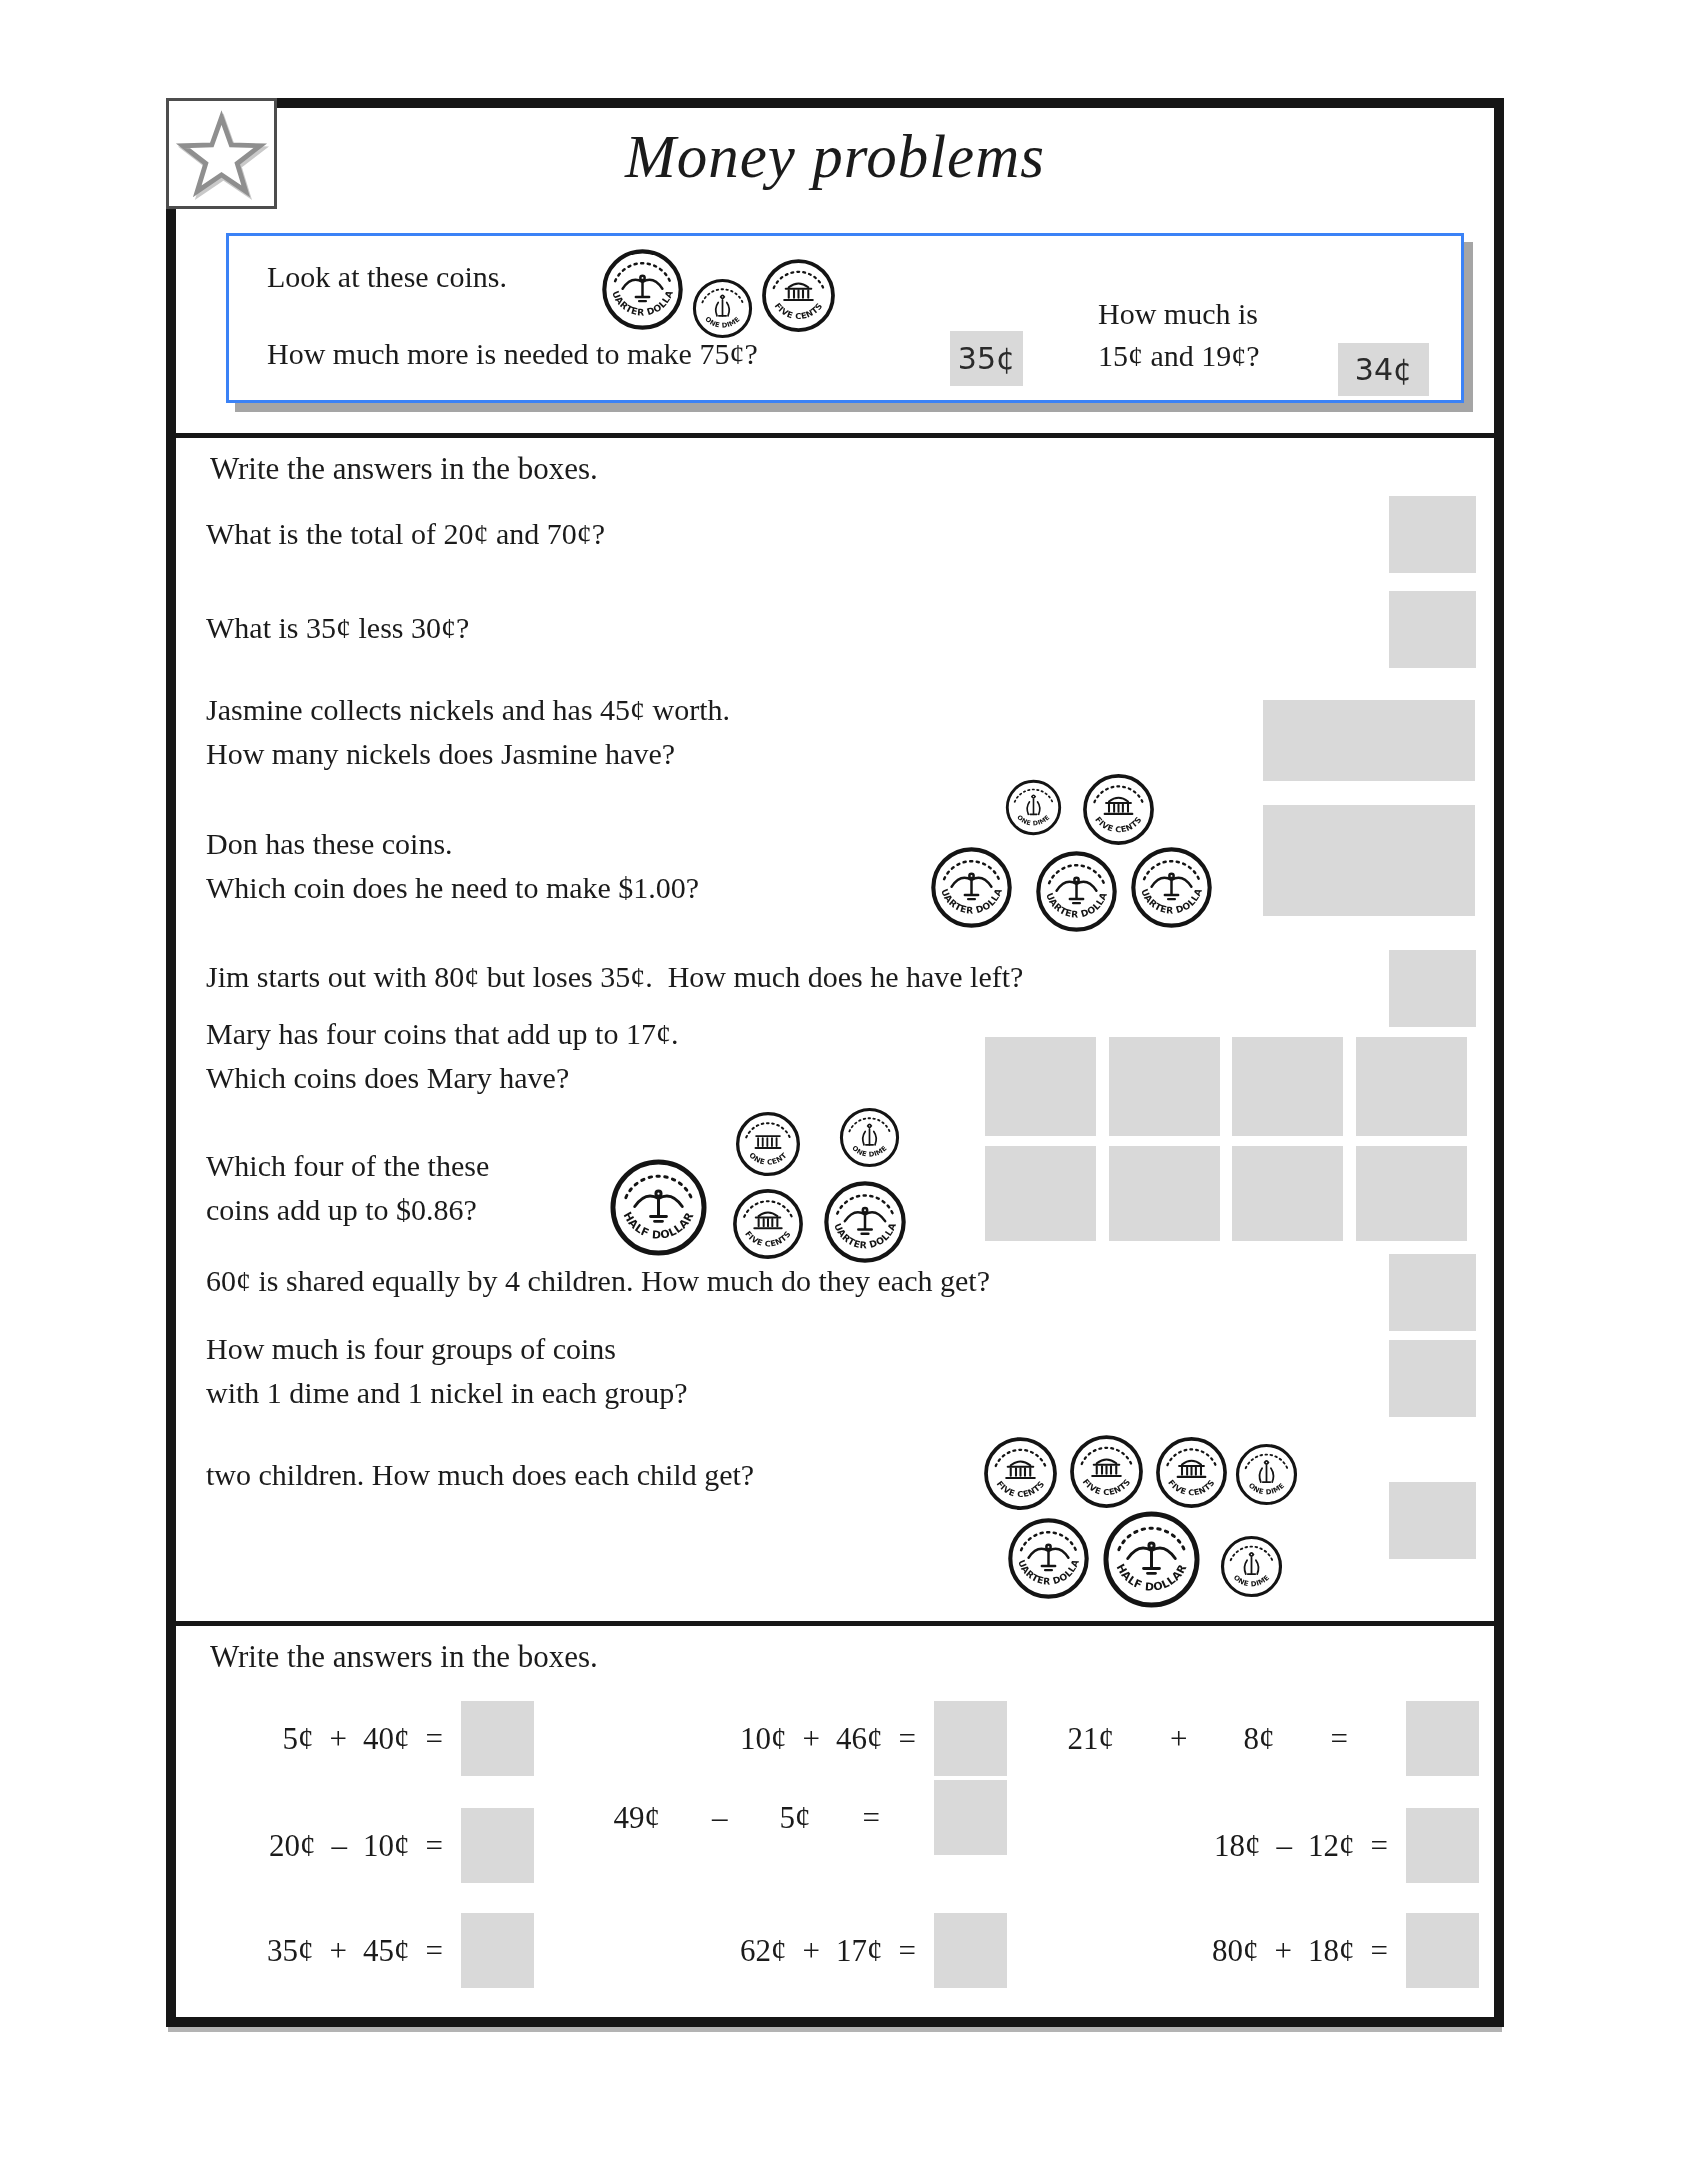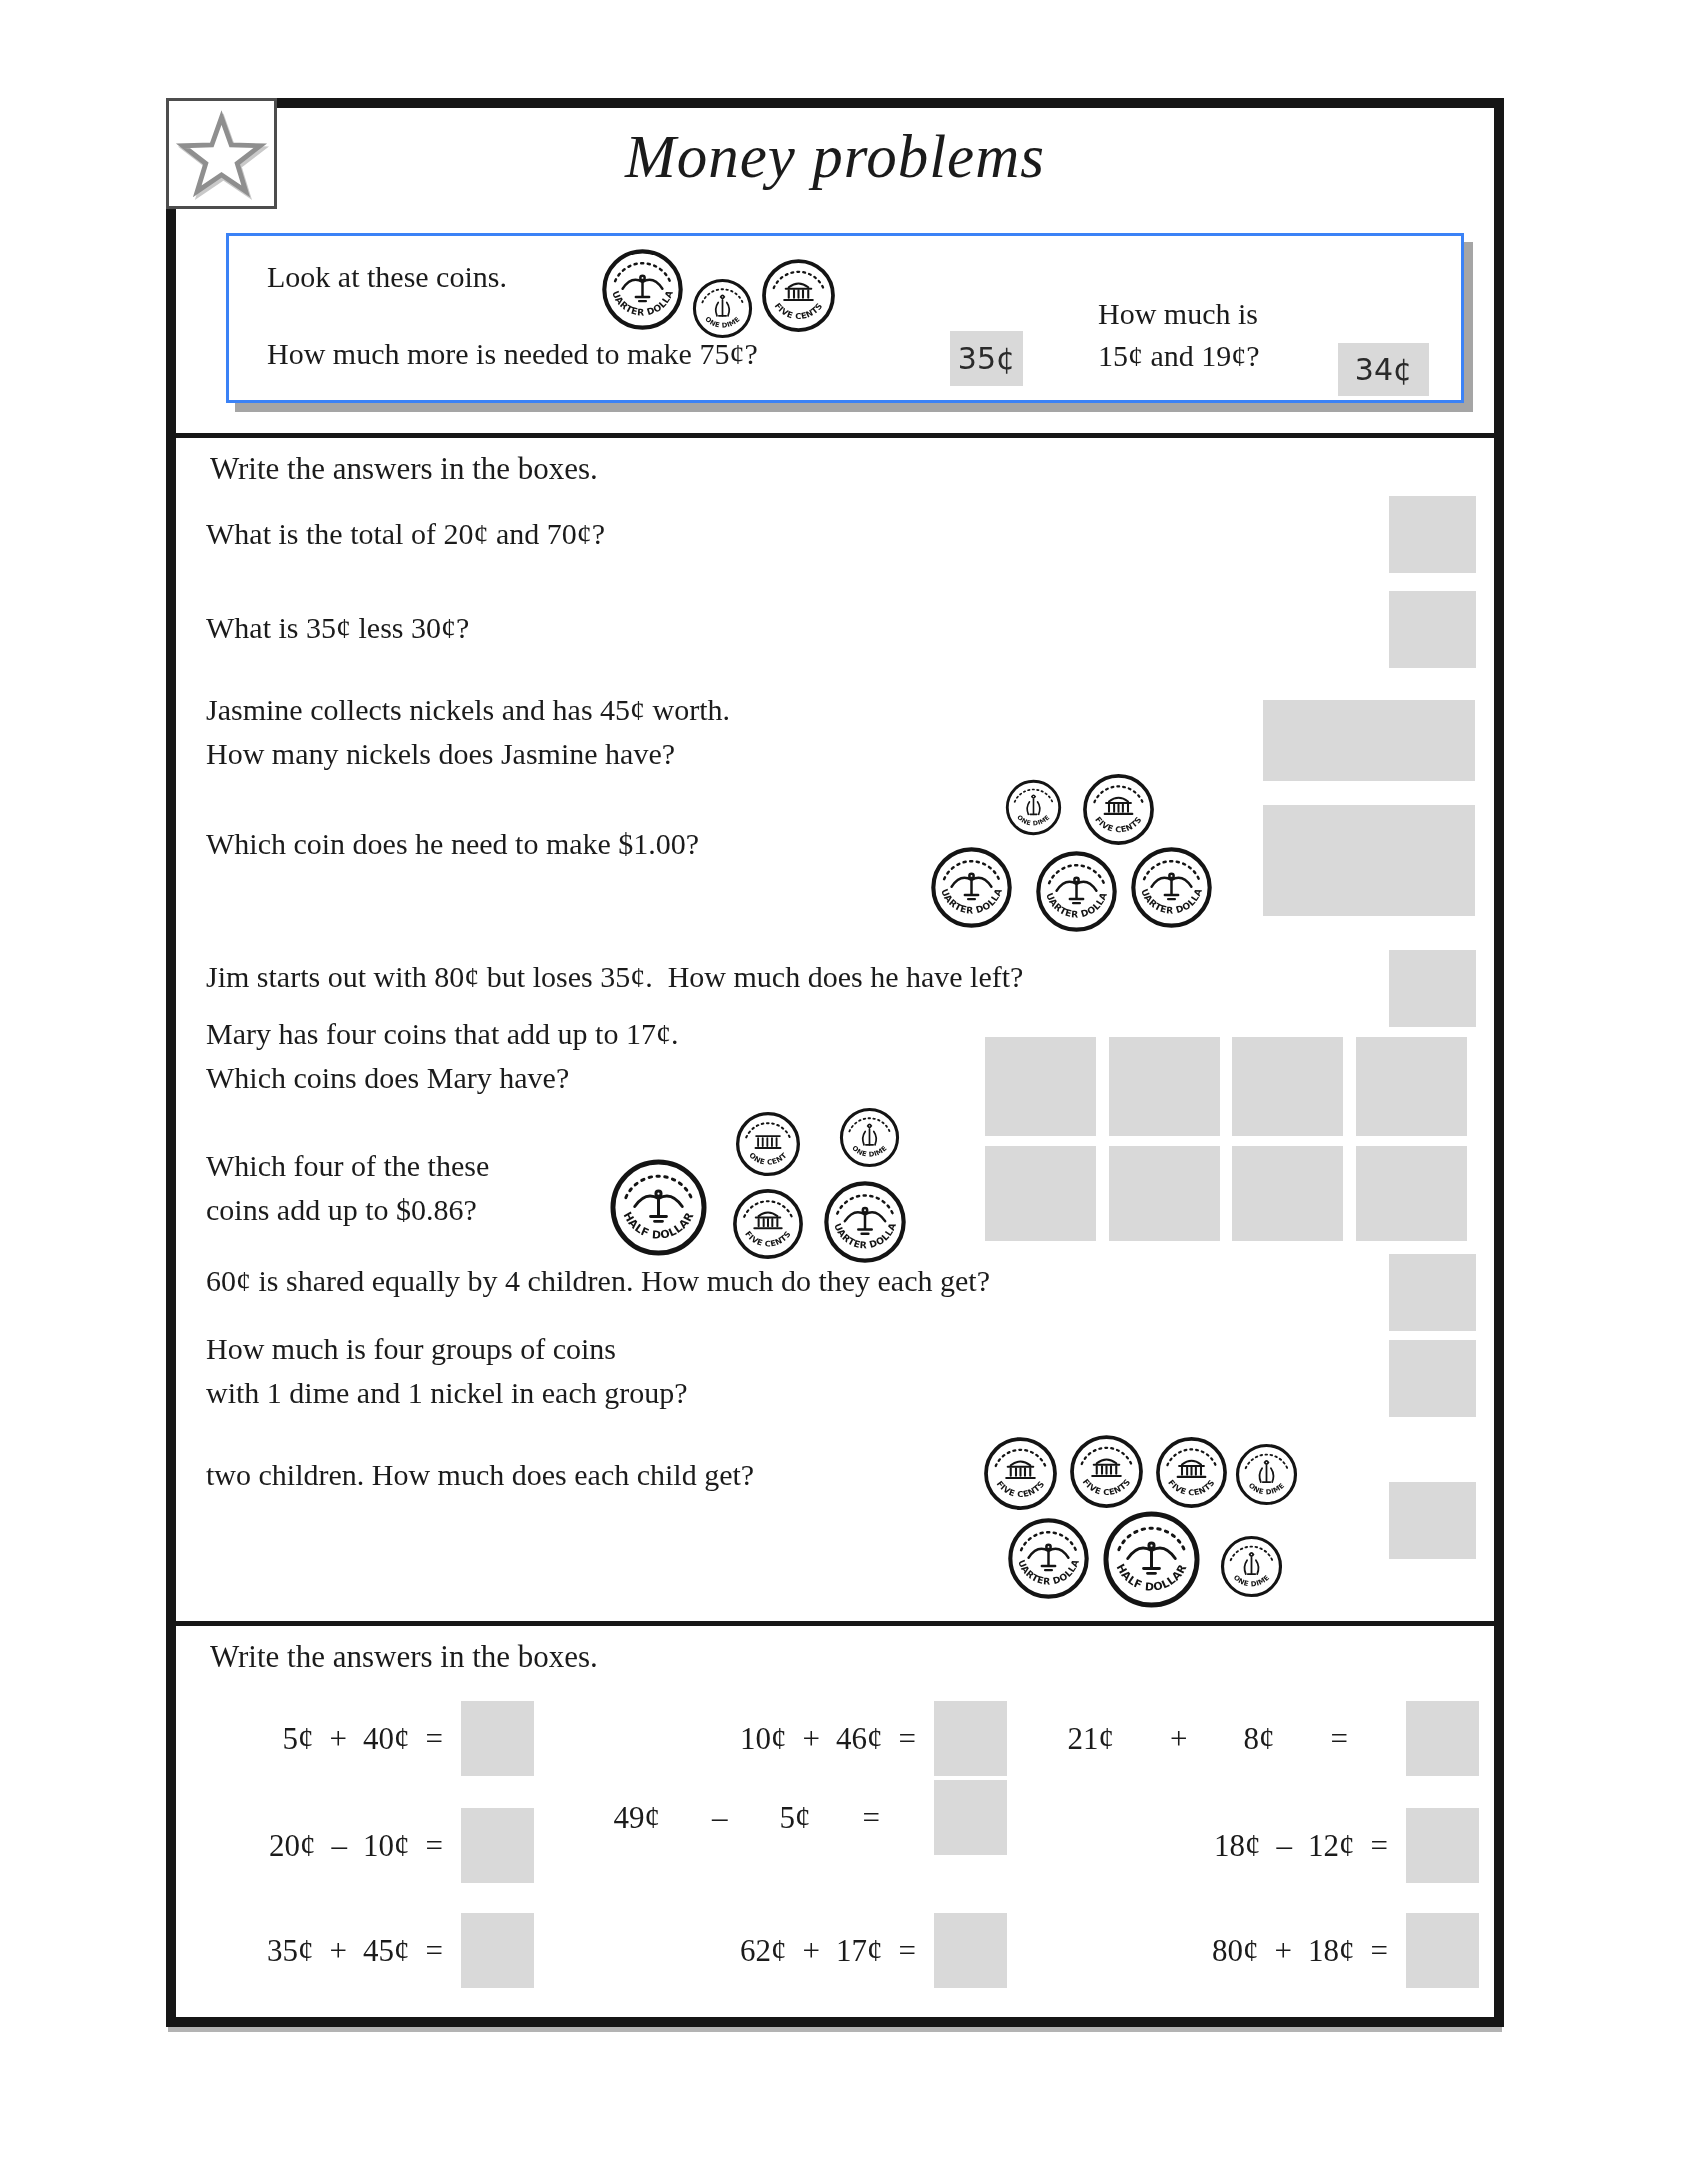--- a/index.html
+++ b/index.html
@@ -104,20 +104,21 @@
         <div class="q-block" style="left: 30px; top: 498px;">
           <div class="q-line">What is 35¢ less 30¢?</div>
         </div>
         <div class="ansbox" style="left: 1213px; top: 483px; width: 87px; height: 77px;"></div>
         <div class="q-block" style="left: 30px; top: 580px;">
           <div class="q-line">Jasmine collects nickels and has 45¢ worth.</div>
           <div class="q-line">How many nickels does Jasmine have?</div>
         </div>
         <div class="ansbox" style="left: 1087px; top: 592px; width: 212px; height: 81px;"></div>
         <div class="q-block" style="left: 30px; top: 714px;">
+          <div class="q-line">Don has these coins.</div>
           <div class="q-line">Which coin does he need to make $1.00?</div>
         </div>
         <div class="ansbox" style="left: 1087px; top: 697px; width: 212px; height: 111px;"></div>
         <span class="coin" style="left: 829px; top: 671px;"><svg viewBox="0 0 100 100" width="57" height="57">
             <circle cx="50" cy="50" r="46" fill="#ffffff" stroke="#141414" stroke-width="5"></circle>
             <path d="M17,40 A36,36 0 0,1 83,40" fill="none" stroke="#141414" stroke-width="3" stroke-dasharray="2.5,5.5" stroke-linecap="round"></path>
             <g fill="none" stroke="#141414" stroke-width="2.8" stroke-linecap="round">
               <path d="M50,36 v26"></path>
               <path d="M47,31 q3,-5 6,0 q-3,5 -6,0"></path>
               <path d="M41,62 Q36,50 43,40"></path>

